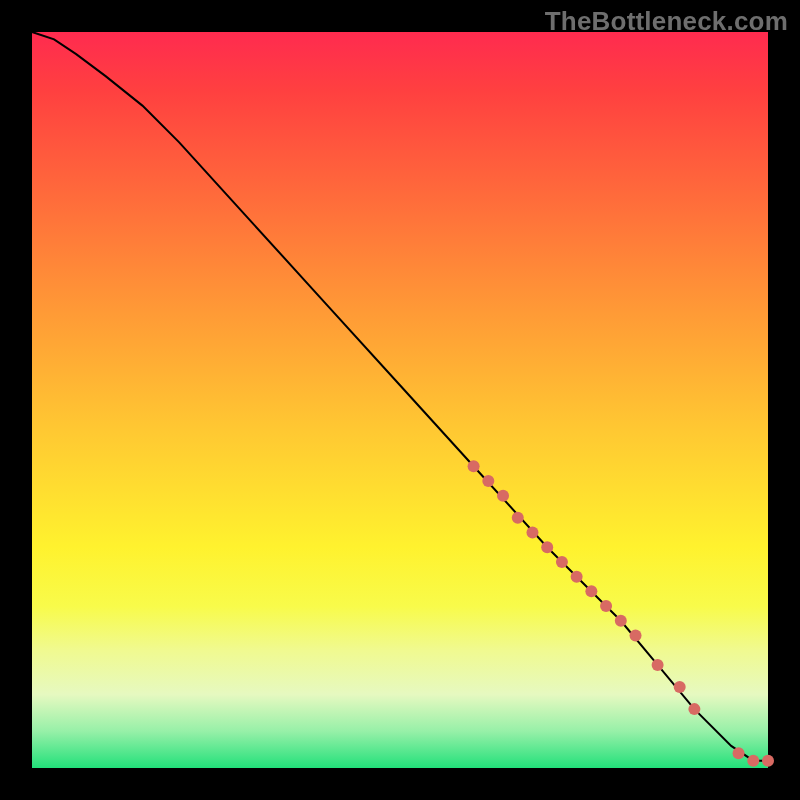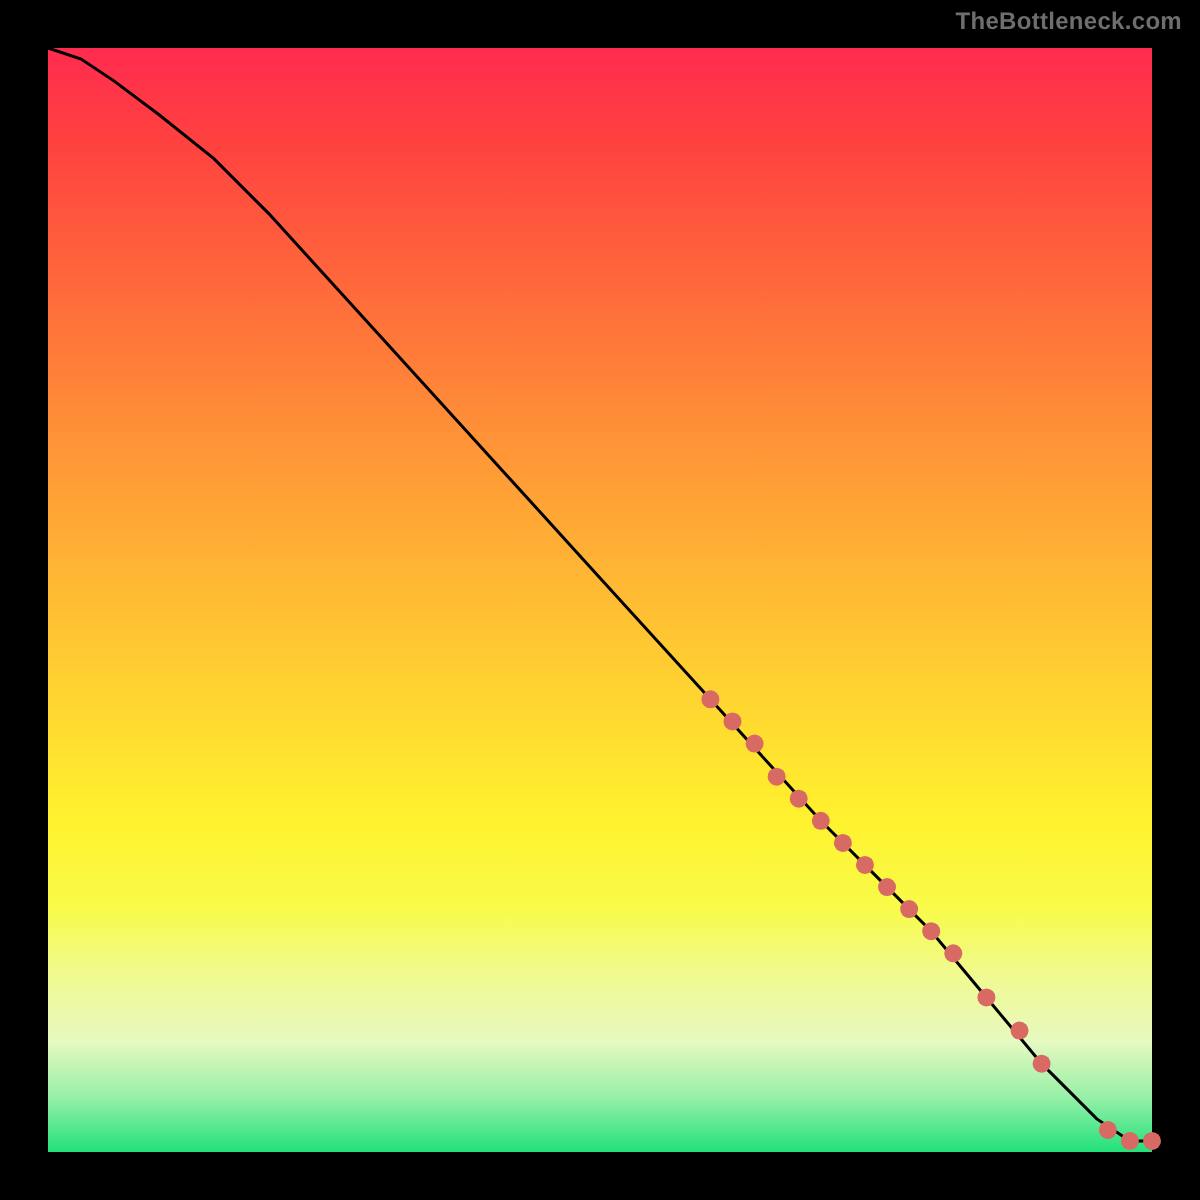--- a/index.html
+++ b/index.html
@@ -25,21 +25,21 @@
       #97f0a8 95%,
       #22e07a 100%
     );
   }
 
   .watermark {
     position: absolute;
     top: 6px;
     right: 12px;
     font-family: Arial, Helvetica, sans-serif;
-    font-size: 16px;
+    font-size: 26px;
     font-weight: 600;
     color: #6e6e6e;
     letter-spacing: 0.2px;
   }
 
   svg.overlay {
     position: absolute;
     left: 32px;
     top: 32px;
     width: 736px;

